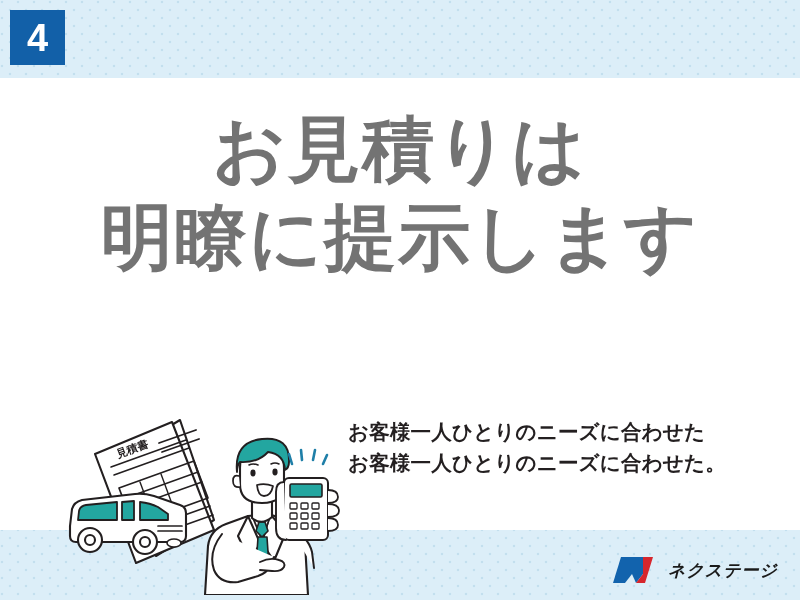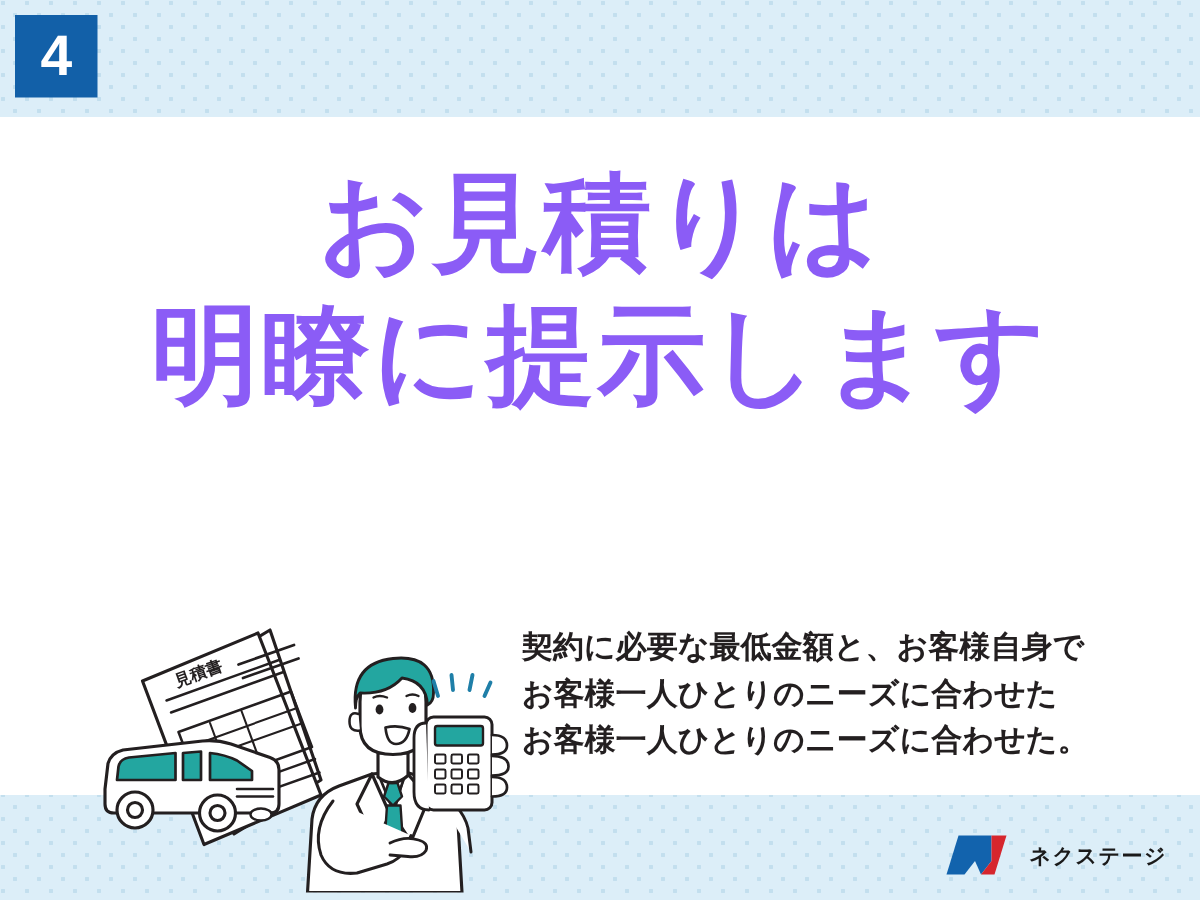--- a/index.html
+++ b/index.html
@@ -42,21 +42,21 @@
     position:absolute;
     left:0; right:0; top:78px; height:452px;
     background:#ffffff;
   }
 
   
   #headline {
     position:absolute;
     left:0; right:0; top:28px;
     text-align:center;
-    color:#8b5cf6;
+    color:#737373;
     font-weight:bold;
     line-height:1.22;
     letter-spacing:2px;
   }
   #headline .line1 { display:block; font-size:72px; }
   #headline .line2 { display:block; font-size:72px; }
 
   
   #body-copy {
     position:absolute;
@@ -80,44 +80,44 @@
 
   
   #footer-logo {
     position:absolute;
     right:22px; bottom:16px;
     display:flex; align-items:center; gap:9px;
   }
   #footer-logo .mark { width:47px; height:28px; display:block; }
   #footer-logo .wordmark {
     color:#1a1a1a;
-    font-size:14px;
+    font-size:17px;
     font-weight:bold;
     letter-spacing:1px;
     line-height:1;
+    font-style:italic;
   }
 </style>
 </head>
 <body>
 
 <div id="page">
 
   <div id="step-badge">
     <span class="num">4</span>
   </div>
 
   <div id="content-band">
 
     <div id="headline">
       <span class="line1">お見積りは</span>
       <span class="line2">明瞭に提示します</span>
     </div>
 
     <div id="body-copy">
-      <span>契約に必要な最低金額と、お客様自身で</span>
       <span>お客様一人ひとりのニーズに合わせた</span>
       <span>お客様一人ひとりのニーズに合わせた。</span>
     </div>
 
     <div id="illustration">
       <svg viewBox="0 0 285 185" xmlns="http://www.w3.org/2000/svg">
         <g fill="none" stroke="#231f20" stroke-width="2.1" stroke-linejoin="round" stroke-linecap="round">
 
           <g>
             <path d="M60 45 L118 10 L152 110 L94 146 Z" fill="#ffffff"></path>

